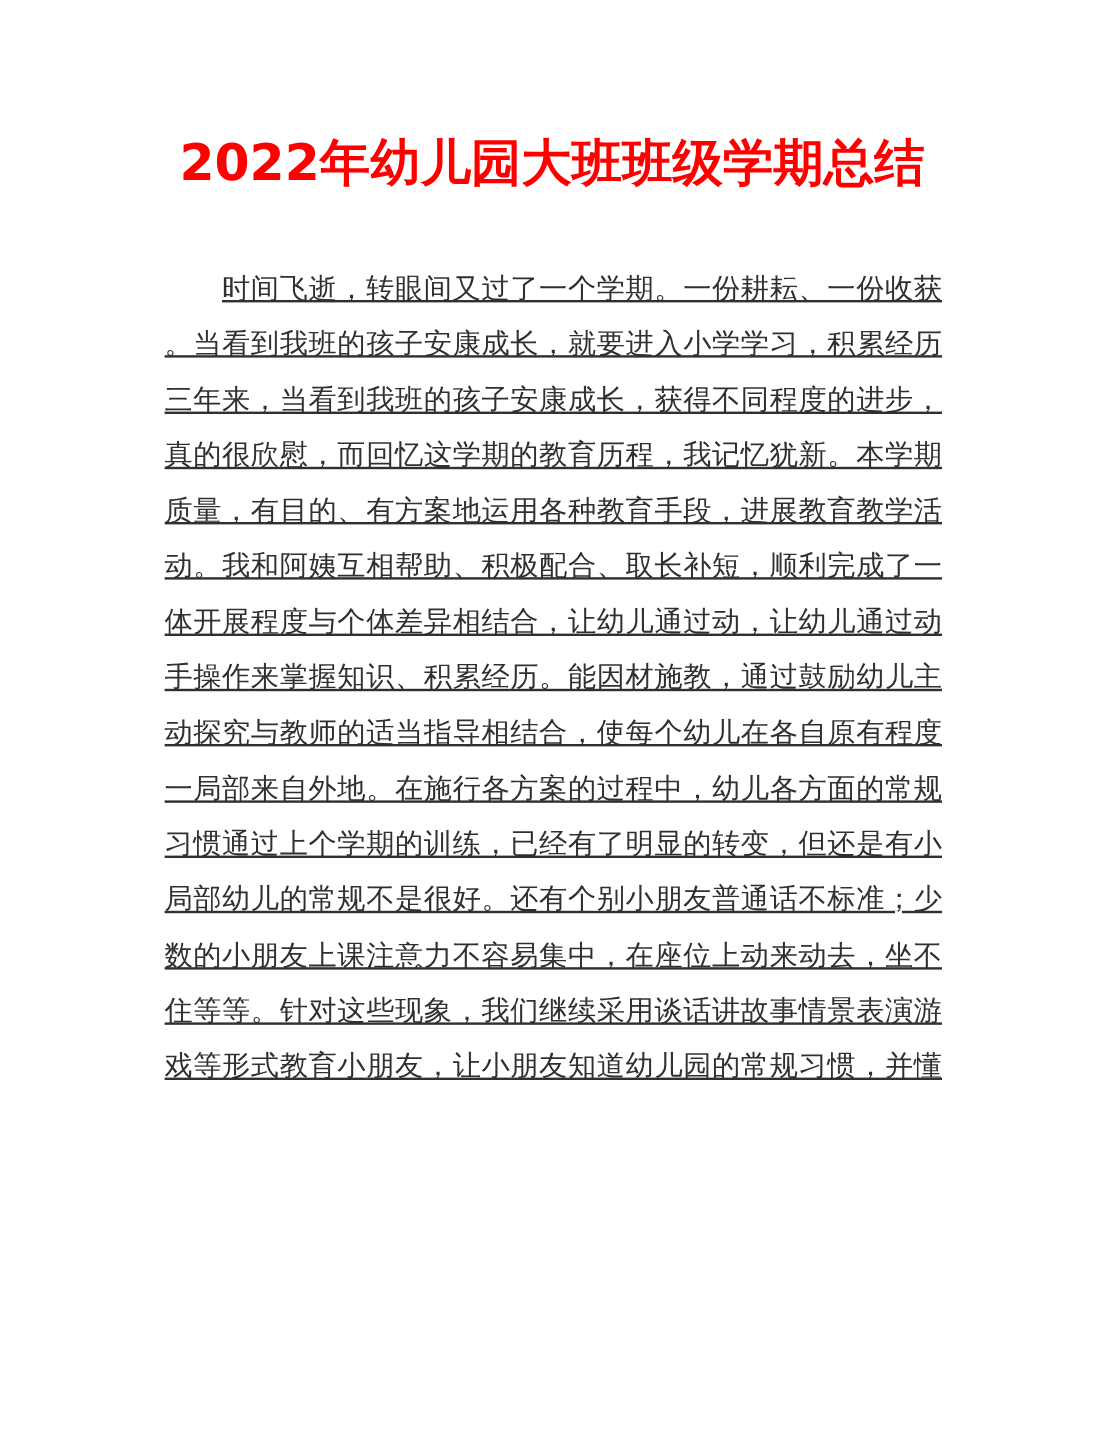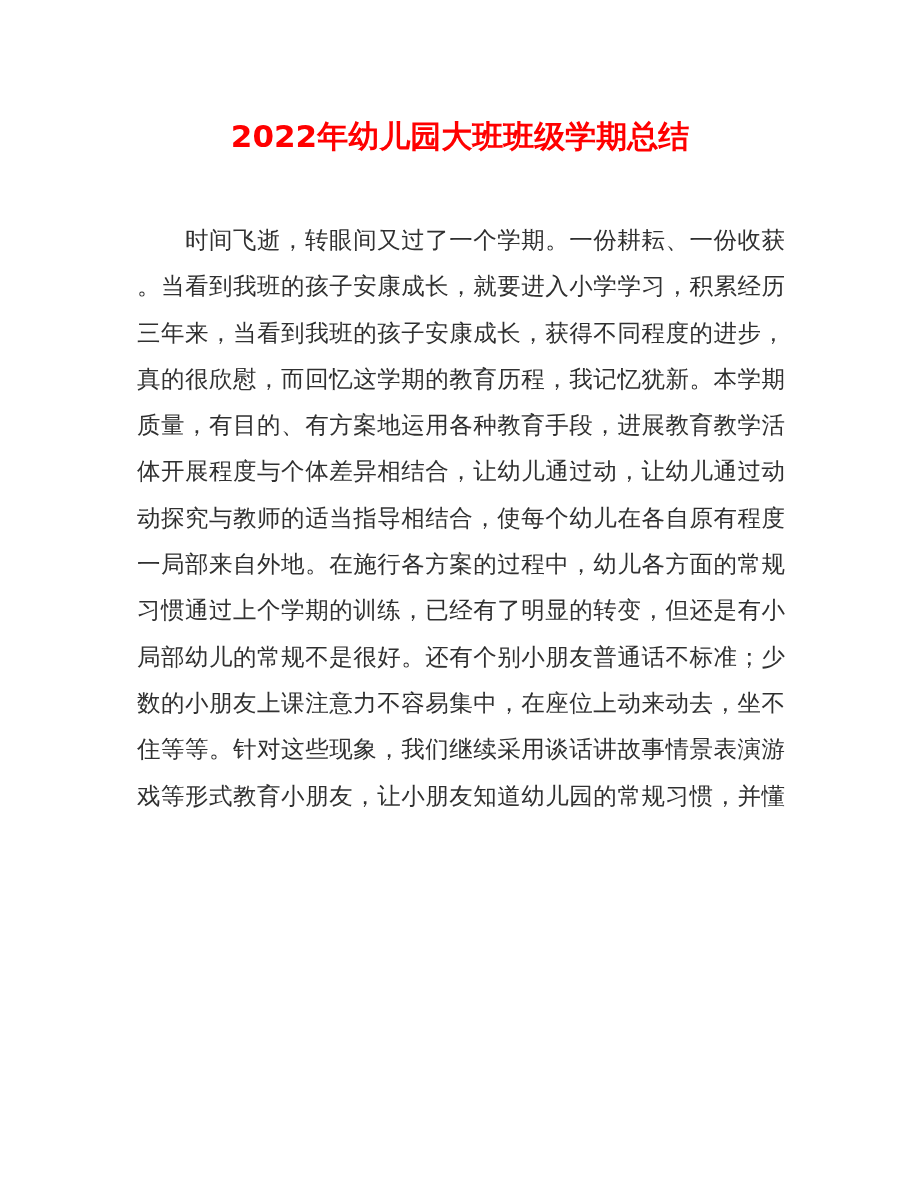--- a/index.html
+++ b/index.html
@@ -14,21 +14,21 @@
     height: 1191px;
     background: #ffffff;
     overflow: hidden;
   }
   .doc-title {
     position: absolute;
     left: 0;
     top: 114px;
     width: 920px;
     text-align: center;
-    font-size: 31px;
+    font-size: 42px;
     line-height: 44px;
     font-weight: bold;
     color: #FF0000;
     letter-spacing: 0px;
     font-family: "DejaVu Sans", sans-serif;
     white-space: nowrap;
   }
   .doc-body {
     position: absolute;
     left: 137px;
@@ -38,38 +38,41 @@
     color: #303030;
     font-family: "DejaVu Serif", serif;
   }
   .line {
     height: 46.3px;
     line-height: 46.3px;
     overflow: hidden;
     text-align: justify;
     text-align-last: justify;
     text-justify: inter-character;
+    text-decoration: underline;
   }
   .line.indent {
     padding-left: 48px;
   }
 </style>
 </head>
 <body>
 
 <div class="page">
   <div class="doc-title" style="color: rgb(255, 0, 0);">2022年幼儿园大班班级学期总结</div>
 
   <div class="doc-body" id="body-lines">
       <div class="line indent">时间飞逝，转眼间又过了一个学期。一份耕耘、一份收获</div>
       <div class="line">。当看到我班的孩子安康成长，就要进入小学学习，积累经历</div>
       <div class="line">三年来，当看到我班的孩子安康成长，获得不同程度的进步，我</div>
       <div class="line">真的很欣慰，而回忆这学期的教育历程，我记忆犹新。本学期</div>
       <div class="line">质量，有目的、有方案地运用各种教育手段，进展教育教学活</div>
+      <div class="line">动。我和阿姨互相帮助、积极配合、取长补短，顺利完成了一</div>
       <div class="line">体开展程度与个体差异相结合，让幼儿通过动，让幼儿通过动</div>
+      <div class="line">手操作来掌握知识、积累经历。能因材施教，通过鼓励幼儿主</div>
       <div class="line">动探究与教师的适当指导相结合，使每个幼儿在各自原有程度</div>
       <div class="line">一局部来自外地。在施行各方案的过程中，幼儿各方面的常规</div>
       <div class="line">习惯通过上个学期的训练，已经有了明显的转变，但还是有小</div>
       <div class="line">局部幼儿的常规不是很好。还有个别小朋友普通话不标准；少</div>
       <div class="line">数的小朋友上课注意力不容易集中，在座位上动来动去，坐不</div>
       <div class="line">住等等。针对这些现象，我们继续采用谈话讲故事情景表演游</div>
       <div class="line">戏等形式教育小朋友，让小朋友知道幼儿园的常规习惯，并懂</div>
     </div>
 </div>
 

